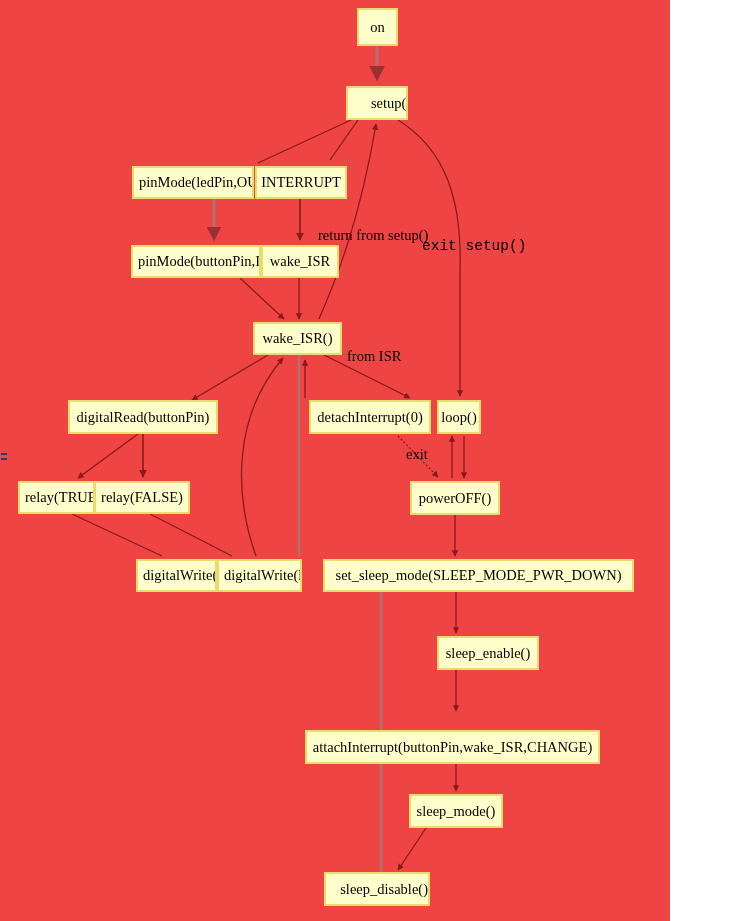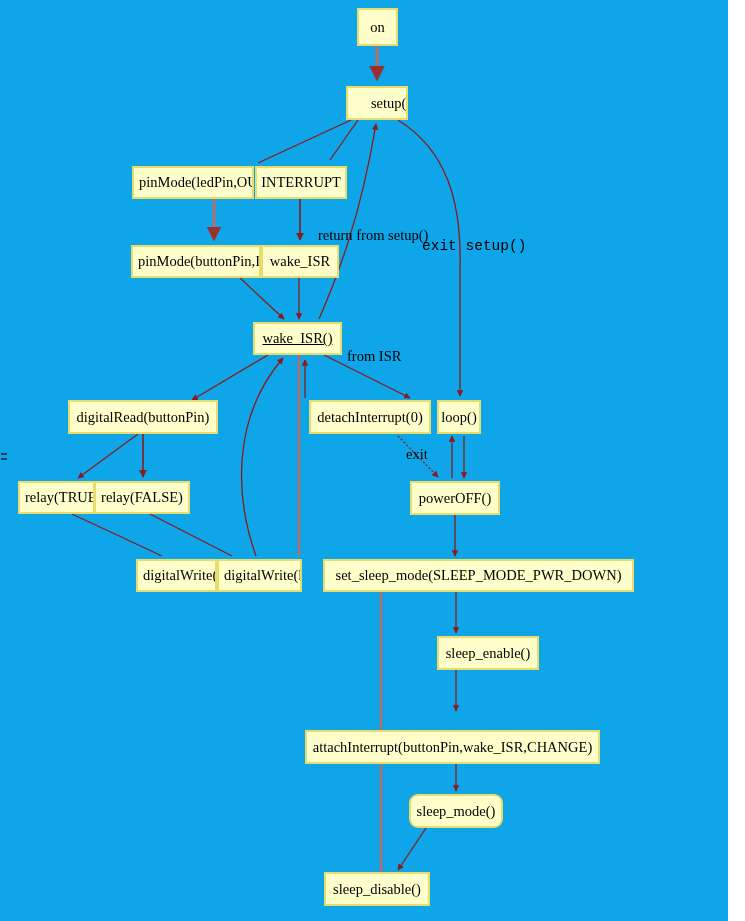--- a/index.html
+++ b/index.html
@@ -4,23 +4,23 @@
 <style>
   html, body {
     margin: 0; padding: 0;
     background: #ffffff;
   }
   body {
     font-family: "Liberation Serif", serif;
   }
   #stage {
     position: relative;
-    width: 728px;
+    width: 670px;
     height: 921px;
-    background: #0ea5e9;
+    background: #ef4444;
     overflow: hidden;
   }
   #edge-layer {
     position: absolute;
     left: 0; top: 0;
     width: 745px;
     height: 921px;
   }
   .node {
     position: absolute;
@@ -150,21 +150,21 @@
       </div>
       <div class="node" style="left: 255px; top: 166px; width: 92px; height: 33px;">
         <span>INTERRUPT</span>
       </div>
       <div class="node clip" style="left: 131px; top: 245px; width: 130px; height: 33px;">
         <span>pinMode(buttonPin,INPUT)</span>
       </div>
       <div class="node" style="left: 261px; top: 245px; width: 78px; height: 33px;">
         <span>wake_ISR</span>
       </div>
-      <div class="node" style="left: 253px; top: 322px; width: 89px; height: 33px; text-decoration: underline;">
+      <div class="node" style="left: 253px; top: 322px; width: 89px; height: 33px;">
         <span>wake_ISR()</span>
       </div>
       <div class="node" style="left: 68px; top: 400px; width: 150px; height: 34px;">
         <span>digitalRead(buttonPin)</span>
       </div>
       <div class="node" style="left: 309px; top: 400px; width: 122px; height: 34px;">
         <span>detachInterrupt(0)</span>
       </div>
       <div class="node" style="left: 437px; top: 400px; width: 44px; height: 34px;">
         <span>loop()</span>
@@ -186,24 +186,24 @@
       </div>
       <div class="node" style="left: 301px; top: 559px; width: 311px; height: 33px; margin-left: 22px;">
         <span>set_sleep_mode(SLEEP_MODE_PWR_DOWN)</span>
       </div>
       <div class="node" style="left: 405px; top: 636px; width: 102px; height: 34px; margin-left: 32px;">
         <span>sleep_enable()</span>
       </div>
       <div class="node" style="left: 305px; top: 730px; width: 295px; height: 34px;">
         <span>attachInterrupt(buttonPin,wake_ISR,CHANGE)</span>
       </div>
-      <div class="node" style="left: 409px; top: 794px; width: 94px; height: 34px; border-radius: 9px;">
+      <div class="node" style="left: 409px; top: 794px; width: 94px; height: 34px;">
         <span>sleep_mode()</span>
       </div>
-      <div class="node" style="left: 324px; top: 872px; width: 106px; height: 34px;">
+      <div class="node" style="left: 324px; top: 872px; width: 106px; height: 34px; justify-content: flex-end;">
         <span>sleep_disable()</span>
       </div>
     </div>
   <div id="label-host">
       <div class="edge-label" style="left: 318px; top: 228px;">return from setup()</div>
       <div class="edge-label" style="left: 422px; top: 239px; font-family: Liberation Mono, monospace;">exit setup()</div>
       <div class="edge-label" style="left: 347px; top: 349px;">from ISR</div>
       <div class="edge-label" style="left: 406px; top: 447px;">exit</div>
     </div>
 

